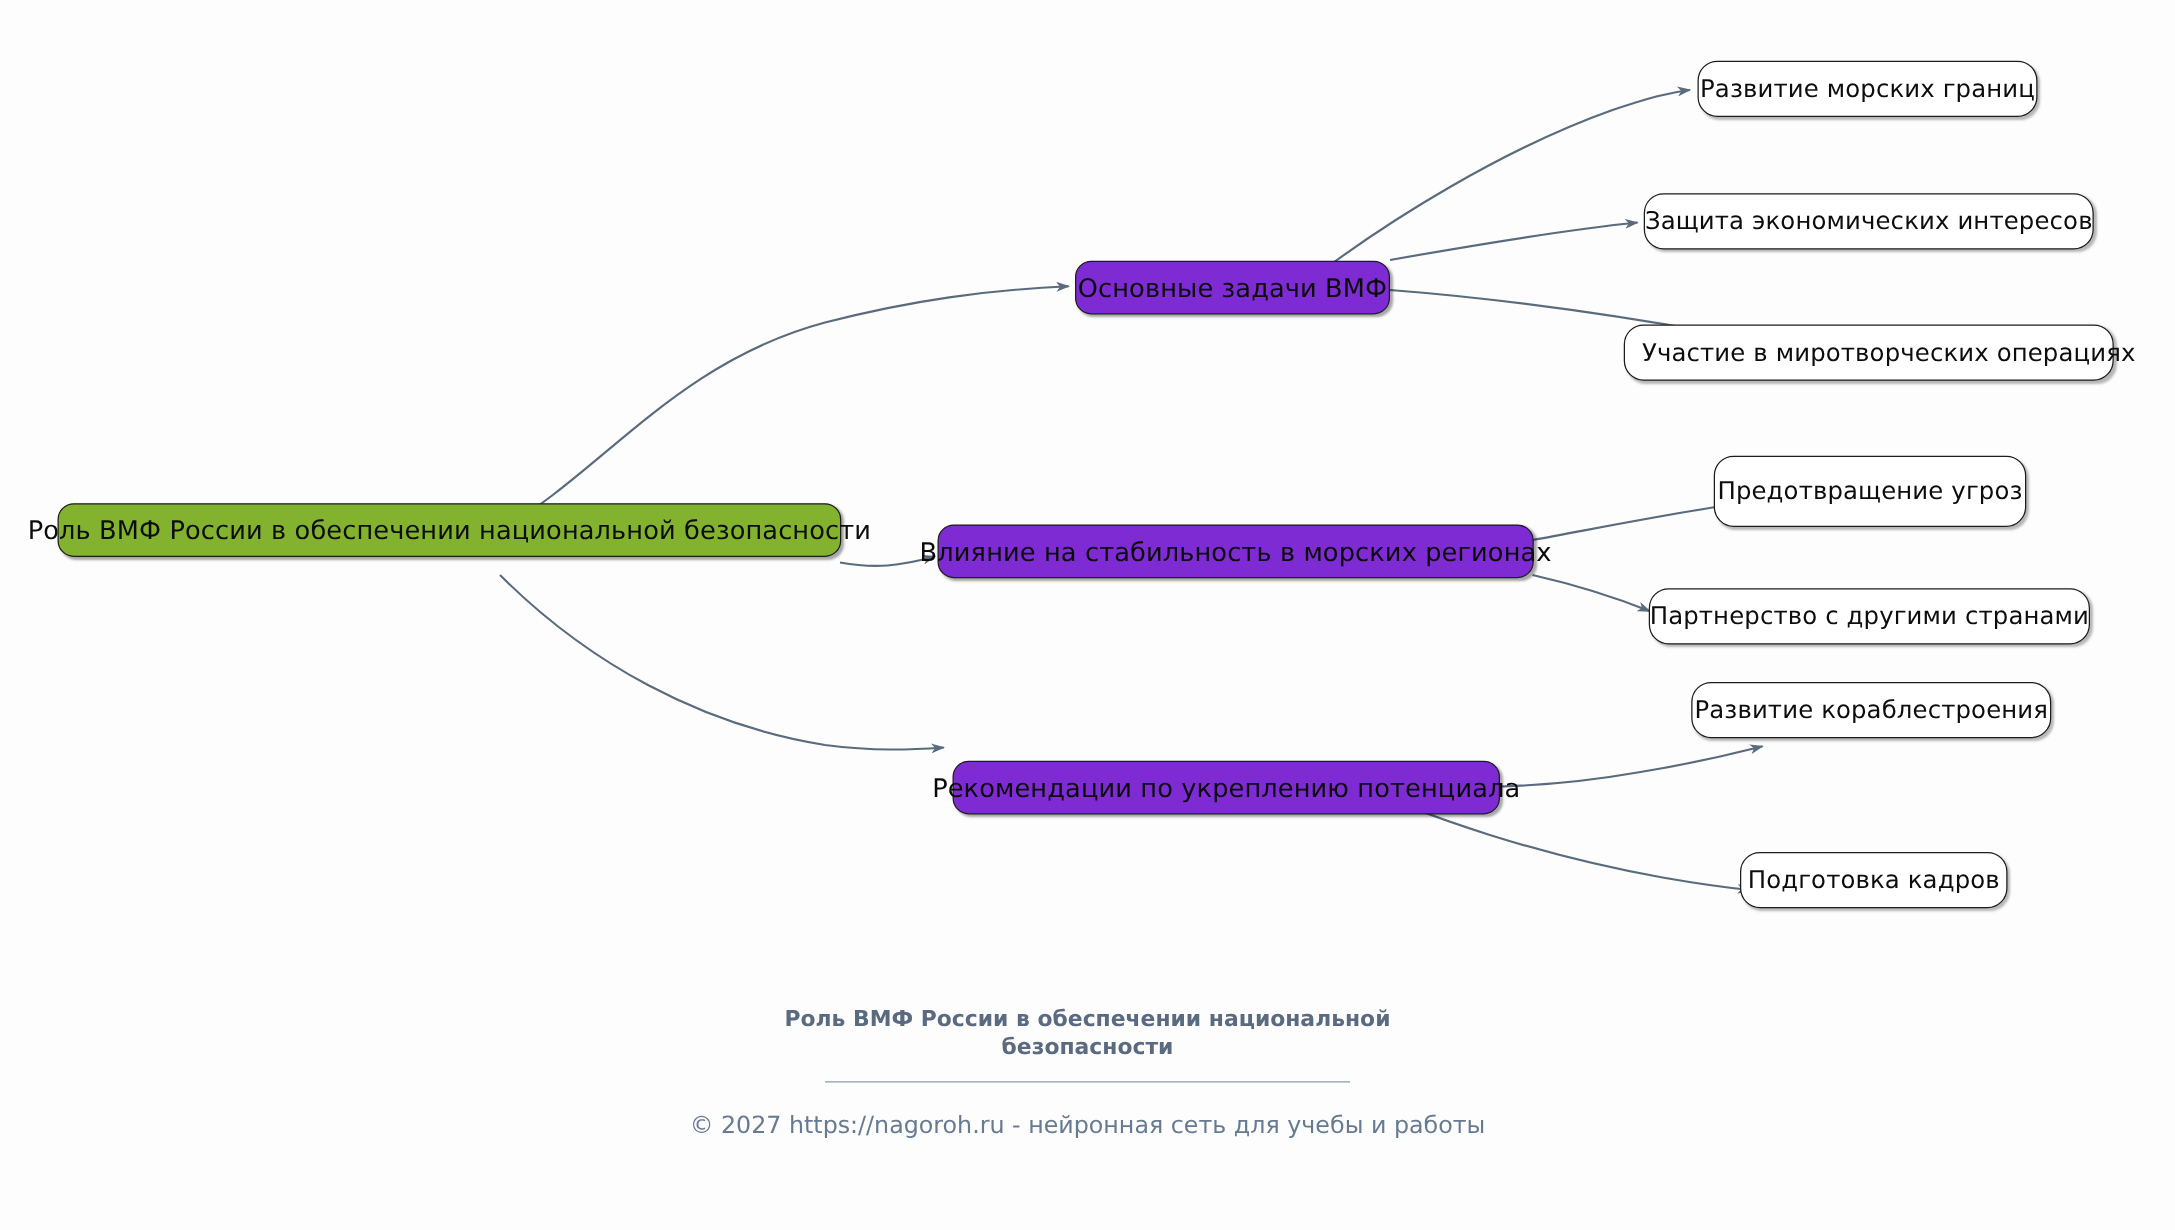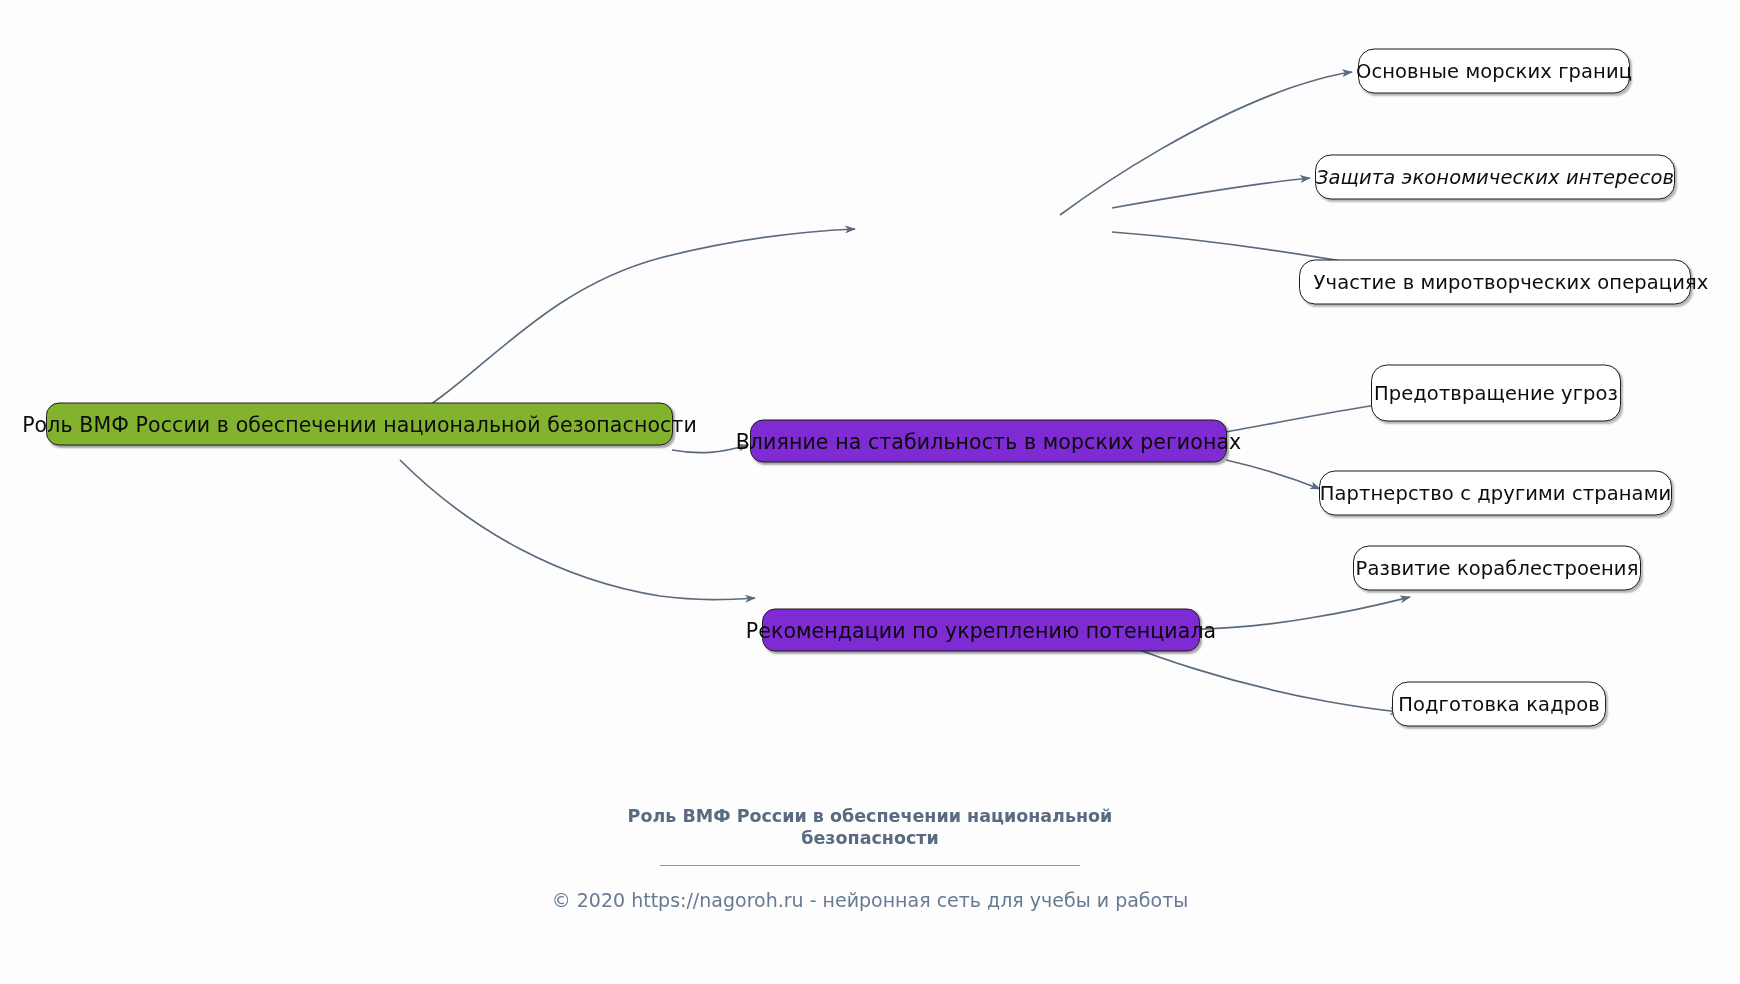--- a/index.html
+++ b/index.html
@@ -130,34 +130,37 @@
 
       <path d="M 1070,620 C 1140,634 1230,632 1310,618 C 1360,610 1390,602 1410,597"></path>
       <path d="M 1070,620 C 1140,655 1240,686 1330,702 C 1370,709 1390,711 1400,712"></path>
     </g>
   </svg>
 
   <div class="node node-root" style="left:46px; top:424px; width:627px; height:43px; transform:translateY(-21.5px);">
     <span>Роль ВМФ России в обеспечении национальной безопасности</span>
   </div>
 
+  <div class="node node-branch" style="left:860px; top:230px; width:252px; height:43px; transform:translateY(-21.5px);">
+    <span>Основные задачи ВМФ</span>
+  </div>
 
   <div class="node node-branch" style="left:750px; top:441px; width:477px; height:43px; transform:translateY(-21.5px);">
     <span>Влияние на стабильность в морских регионах</span>
   </div>
 
   <div class="node node-branch" style="left:762px; top:630px; width:438px; height:43px; transform:translateY(-21.5px);">
     <span>Рекомендации по укреплению потенциала</span>
   </div>
 
   <div class="node node-leaf" style="left:1358px; top:71px; width:272px; height:45px; transform:translateY(-22.5px);">
-    <span>Основные морских границ</span>
+    <span>Развитие морских границ</span>
   </div>
 
-  <div class="node node-leaf" style="left:1315px; top:177px; width:360px; height:45px; transform:translateY(-22.5px);font-style:italic;">
+  <div class="node node-leaf" style="left:1315px; top:177px; width:360px; height:45px; transform:translateY(-22.5px);">
     <span>Защита экономических интересов</span>
   </div>
 
   <div class="node node-leaf" style="left:1299px; top:282px; width:392px; height:45px; transform:translateY(-22.5px);padding-left:32px;">
     <span>Участие в миротворческих операциях</span>
   </div>
 
   <div class="node node-leaf" style="left:1371px; top:387px; width:250px; height:57px; transform:translateY(-22.5px);">
     <span>Предотвращение угроз</span>
   </div>
@@ -170,16 +173,16 @@
     <span>Развитие кораблестроения</span>
   </div>
 
   <div class="node node-leaf" style="left:1392px; top:704px; width:214px; height:45px; transform:translateY(-22.5px);">
     <span>Подготовка кадров</span>
   </div>
 
   <div id="footer">
     <div id="footer-title">Роль ВМФ России в обеспечении национальной безопасности</div>
     <div id="footer-divider"></div>
-    <div id="footer-credit">© 2020 https://nagoroh.ru - нейронная сеть для учебы и работы</div>
+    <div id="footer-credit">© 2027 https://nagoroh.ru - нейронная сеть для учебы и работы</div>
   </div>
 
 </div>
 
 </body></html>

